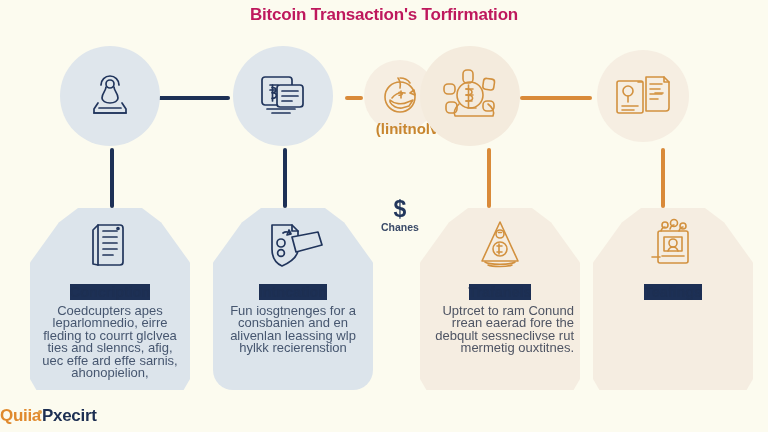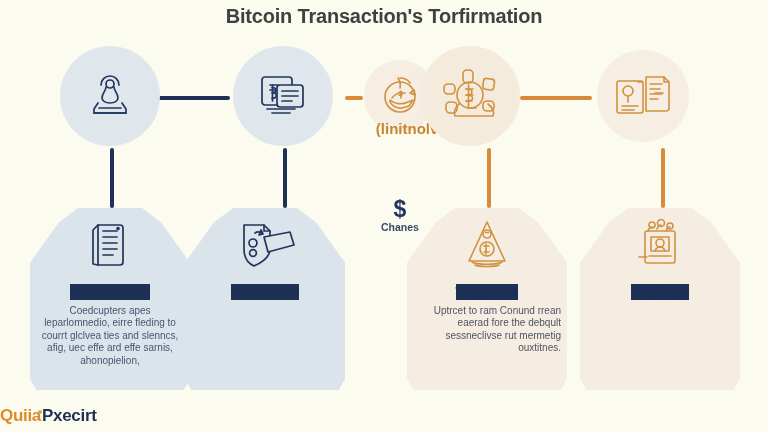--- a/index.html
+++ b/index.html
@@ -8,23 +8,23 @@
     background:#FCFBEF;
     font-family:"Liberation Sans", sans-serif;
     position:relative;
   }
   #stage{position:absolute;inset:0;}
 
   
   .title{
     position:absolute;left:0;right:0;top:5px;
     text-align:center;
-    font-size:20px;font-weight:bold;
+    font-size:17px;font-weight:bold;
     letter-spacing:-0.2px;
-    color:#404040;
+    color:#be185d;
   }
 
   
   .conn{position:absolute;border-radius:2px;}
   .conn.h{height:4px;}
   .conn.v{width:4px;}
   .navy{background:#1D3055;}
   .orange{background:#D98A39;}
 
   
@@ -59,35 +59,35 @@
   
   .card{
     position:absolute;
     width:160px;height:182px;
     -webkit-clip-path:polygon(0% 30%, 18% 8%, 30% 0%, 70% 0%, 82% 8%, 100% 30%, 100% 94%, 96% 100%, 4% 100%, 0% 94%);
     clip-path:polygon(0% 30%, 18% 8%, 30% 0%, 70% 0%, 82% 8%, 100% 30%, 100% 94%, 96% 100%, 4% 100%, 0% 94%);
     display:flex;flex-direction:column;align-items:center;
     padding-top:6px;box-sizing:border-box;
   }
   .card.blue{background:#DCE4EB;}
-  .card.cream{background:#F5EDE1;}
+  .card.cream{background:#F5EDE1;margin-left:13px;}
 
   .card-icon{
     height:66px;width:100%;
     display:flex;align-items:center;justify-content:center;
     margin-top:-2px;
   }
   .card-title{
     font-size:14.5px;font-weight:bold;margin-top:6px;
     letter-spacing:-0.1px;
   }
   .card-title.navy{color:#1D2F52;}
   .card-body{
     margin-top:5px;
-    font-size:10px;line-height:12.4px;
+    font-size:13px;line-height:12.4px;
     text-align:center;width:148px;
     color:#46566F;
   }
   .card.cream .card-body{color:#4E5463;text-align:right;}
 
   
   .footer{
     position:absolute;left:0;right:0;bottom:6px;
     font-size:17px;font-weight:bold;
     letter-spacing:-0.3px;
@@ -205,33 +205,34 @@
         <path d="M11 8h22a3 3 0 0 1 3 3v34a3 3 0 0 1-3 3H11z"></path>
         <path d="M11 8 6 13v34l5 1"></path>
         <path d="M16 14h14M16 20h14M16 26h14M16 32h14M16 38h10"></path>
         <circle cx="31" cy="11.5" r="1"></circle>
       </svg>
     </div>
     <div class="card-title navy">Concription</div>
     <div class="card-body">Coedcupters apes leparlomnedio, eirre fleding to courrt glclvea ties and slenncs, afig, uec effe ard effe sarnis, ahonopielion,</div>
   </div>
 
-  <div class="card blue" style="left:185px;top:208px;">
+  <div class="card blue" style="left:213px;top:208px;border-radius:20px;">
     <div class="card-icon">
       <svg width="62" height="56" viewBox="0 0 62 56" fill="none" stroke="#21355C" stroke-width="1.7" stroke-linecap="round" stroke-linejoin="round">
         <path d="M10 8h20l6 6v18c0 8-7 13-16 17C11 45 10 38 10 32z"></path>
         <path d="M30 8v6h6"></path>
         <circle cx="19" cy="26" r="4"></circle>
         <circle cx="19" cy="36" r="3.4"></circle>
         <path d="M21 16c3-2 6-1 7 1"></path>
         <path d="M27 13l2 4-4 1z"></path>
         <path d="M30 20 56 15l4 13-26 7z" fill="#DCE4EB"></path>
       </svg>
     </div>
     <div class="card-title navy">Intncation</div>
+    <div class="card-body">Fun iosgtnenges for a consbanien and en alivenlan leassing wlp hylkk recierenstion</div>
   </div>
 
   <div class="card cream" style="left:407px;top:208px;">
     <div class="card-icon">
       <svg width="56" height="56" viewBox="0 0 56 56" fill="none" stroke="#D2913F" stroke-width="1.6" stroke-linecap="round" stroke-linejoin="round">
         <path d="M28 5 46 44H10z"></path>
         <circle cx="28" cy="32" r="7"></circle>
         <path d="M25 29h5M25 35h5"></path>
         <path d="M27 27v10"></path>
         <circle cx="28" cy="17" r="4"></circle>

